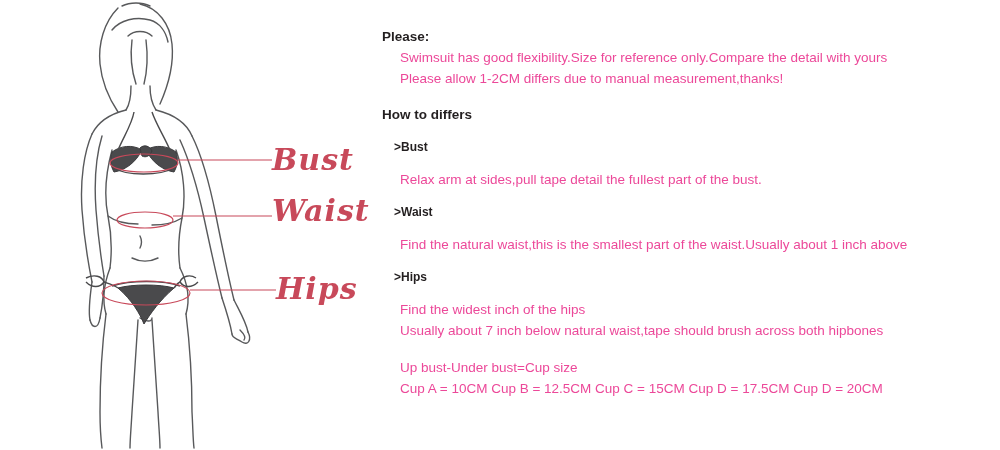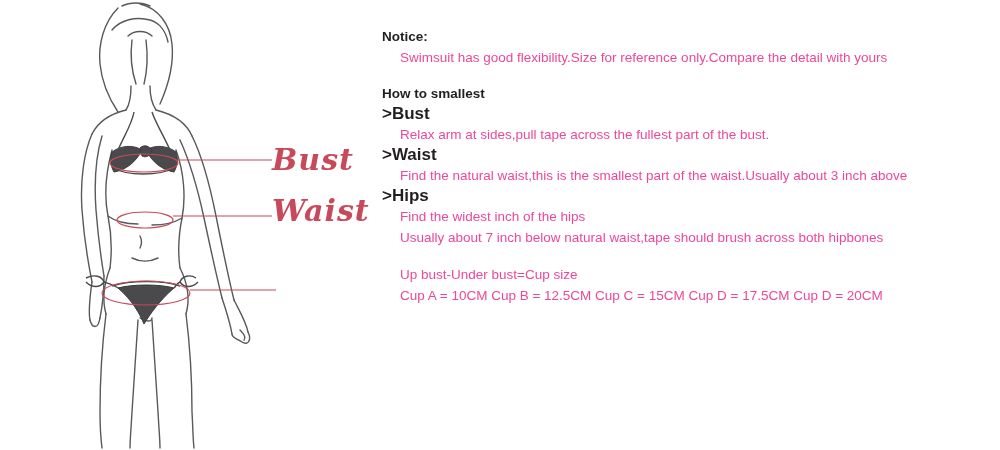--- a/index.html
+++ b/index.html
@@ -54,24 +54,24 @@
     width: 600px;
   }
   .sec-title {
     font-size: 13.5px;
     font-weight: 700;
     color: #231f20;
     margin: 0;
     line-height: 20px;
   }
   .sub-title {
-    font-size: 17px;
+    font-size: 12px;
     font-weight: 700;
     color: #231f20;
-    margin: 0;
+    margin: 12px;
     line-height: 20px;
   }
   .body-line {
     font-size: 13.5px;
     font-weight: 400;
     color: #ec4899;
     margin: 0 0 0 18px;
     line-height: 21px;
   }
   .gap-md { height: 16px; }
@@ -159,39 +159,41 @@
         <ellipse cx="145" cy="220" rx="28" ry="8"></ellipse>
         <ellipse cx="146" cy="293" rx="44" ry="12"></ellipse>
         <path d="M178 160 L272 160"></path>
         <path d="M173 216 L272 216"></path>
         <path d="M190 290 L276 290"></path>
       </g>
     </svg>
 
     <div class="script-label" id="label-bust">Bust</div>
     <div class="script-label" id="label-waist">Waist</div>
+    <div class="script-label" id="label-hips">Hips</div>
   </div>
 
   <div id="textpanel">
 
     <div>
-      <p class="sec-title">Notice:</p>
+      <p class="sec-title">Please:</p>
       <p class="body-line">Swimsuit has good flexibility.Size for reference only.Compare the detail with yours</p>
+      <p class="body-line">Please allow 1-2CM differs due to manual measurement,thanks!</p>
     </div>
 
     <div class="gap-md"></div>
 
     <div>
-      <p class="sec-title">How to smallest</p>
+      <p class="sec-title">How to differs</p>
 
       <p class="sub-title">&gt;Bust</p>
-      <p class="body-line">Relax arm at sides,pull tape across the fullest part of the bust.</p>
+      <p class="body-line">Relax arm at sides,pull tape detail the fullest part of the bust.</p>
 
       <p class="sub-title">&gt;Waist</p>
-      <p class="body-line">Find the natural waist,this is the smallest part of the waist.Usually about 3 inch above</p>
+      <p class="body-line">Find the natural waist,this is the smallest part of the waist.Usually about 1 inch above</p>
 
       <p class="sub-title">&gt;Hips</p>
       <p class="body-line">Find the widest inch of the hips</p>
       <p class="body-line">Usually about 7 inch below natural waist,tape should brush across both hipbones</p>
     </div>
 
     <div class="gap-md"></div>
 
     <div>
       <p class="body-line">Up bust-Under bust=Cup size</p>

